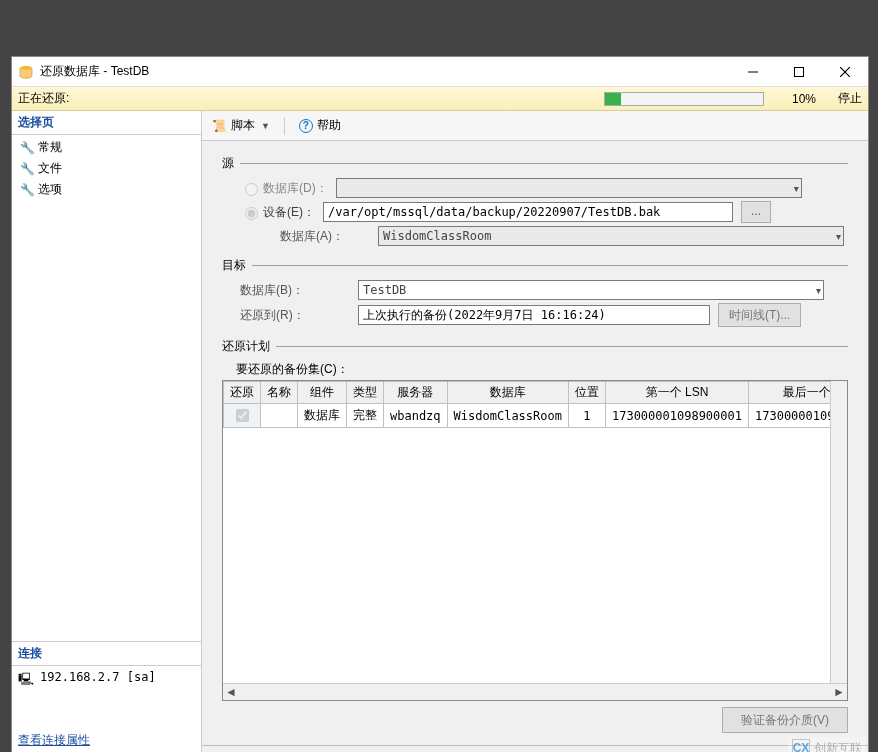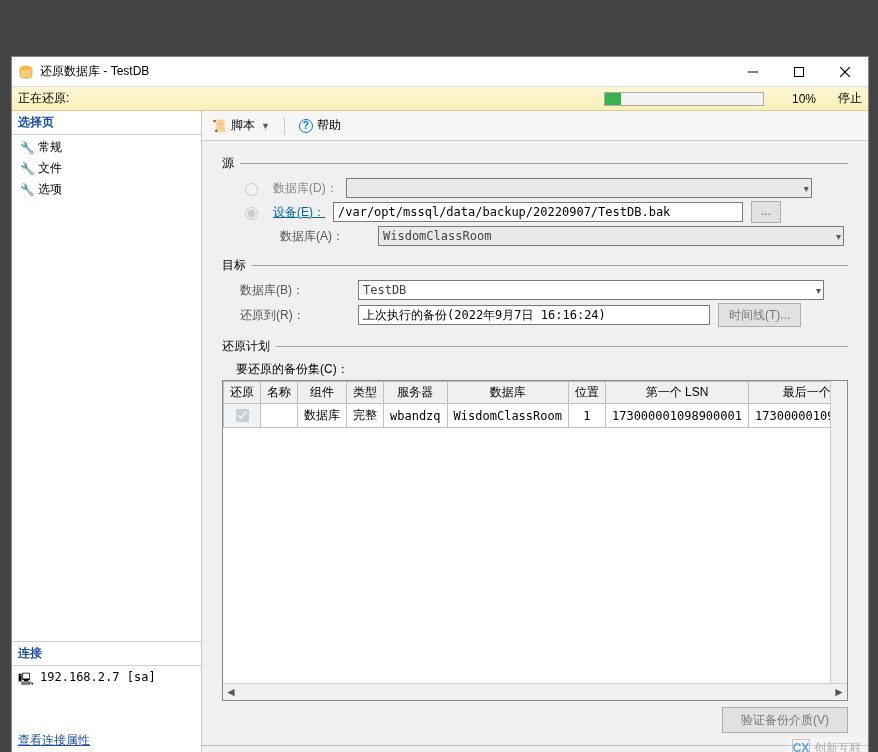--- a/index.html
+++ b/index.html
@@ -32,21 +32,21 @@
   .main { flex: 1; display: flex; flex-direction: column; background: #f0f0f0; min-width:0;}
   .toolbar { height: 30px; background: #f6f6f6; border-bottom: 1px solid #ccc; display: flex; align-items: center; padding: 0 6px; gap: 6px; }
   .toolbar .tbtn { display: flex; align-items: center; gap: 4px; cursor: pointer; padding: 2px 4px; }
   .toolbar .sep { width:1px; height:18px; background:#ccc; margin:0 4px;}
   .content { flex: 1; padding: 14px 20px 4px 20px; overflow: hidden; display:flex; flex-direction:column; min-height:0;}
   .group { margin-bottom: 8px; }
   .group .gtitle { display: flex; align-items: center; gap: 6px; color: #000; margin-bottom: 6px; font-weight: normal;}
   .group .gtitle .line { flex:1; height:1px; background:#a0a0a0; }
   .row { display: flex; align-items: center; margin: 3px 0 3px 18px; gap: 8px; }
   .row .rlabel { width: 110px; color: #555; }
-  .row .radio { display:flex; align-items:center; gap:12px; color:#888;}
+  .row .radio { display:flex; align-items:center; gap:2px; color:#888;}
   .row input[type=text], .row .combo { height: 20px; border: 1px solid #7a7a7a; background: #fff; padding: 1px 4px; font-family: Consolas, monospace; font-size: 12px;}
   .row .combo { background:#e9e9e9; display:flex; align-items:center; justify-content:space-between; width:466px; color:#444; font-family:"Microsoft YaHei"; padding-right:2px;}
   .row .combo .arrow { color:#555; font-size:10px;}
   .row .tbox { width: 410px; }
   .row .brw { width: 30px; height: 22px; background:#e1e1e1; border:1px solid #adadad; text-align:center; cursor:pointer; line-height:18px; color:#666;}
   .row .btn { height:24px; padding:0 10px; background:#e1e1e1; border:1px solid #adadad; color:#777; }
   .row .disabled input[type=radio]{ accent-color:#888;}
   .plan-group { flex:1; display:flex; flex-direction:column; min-height:0;}
   .grid-wrap { flex:1; border:1px solid #888; background:#fff; margin:2px 0 0 0; position:relative; overflow:hidden; min-height:0;}
   .grid { border-collapse: collapse; width: 100%; table-layout:auto; font-size:12px;}
@@ -167,21 +167,21 @@
                 <span>数据库(D)：</span>
               </label>
             <div class="combo" style="width:466px;">
                 <span></span>
                 <span class="arrow">▾</span>
               </div>
           </div>
           <div class="row">
               <label class="radio">
                 <input type="radio" checked="" disabled="" style=""> 
-                <span style="color:#0369a1;text-decoration:underline;">设备(E)：</span>
+                <span style="color:#404040;">设备(E)：</span>
               </label>
             <input type="text" class="tbox" value="/var/opt/mssql/data/backup/20220907/TestDB.bak" style="">
             <div class="brw">...</div>
           </div>
           <div class="row" style="margin-left:58px;">
               <span class="rlabel" style="width:90px;">数据库(A)：</span>
             <div class="combo" style="width:466px;">
                 <span style="font-family:Consolas,monospace;">WisdomClassRoom</span>
                 <span class="arrow">▾</span>
               </div>

